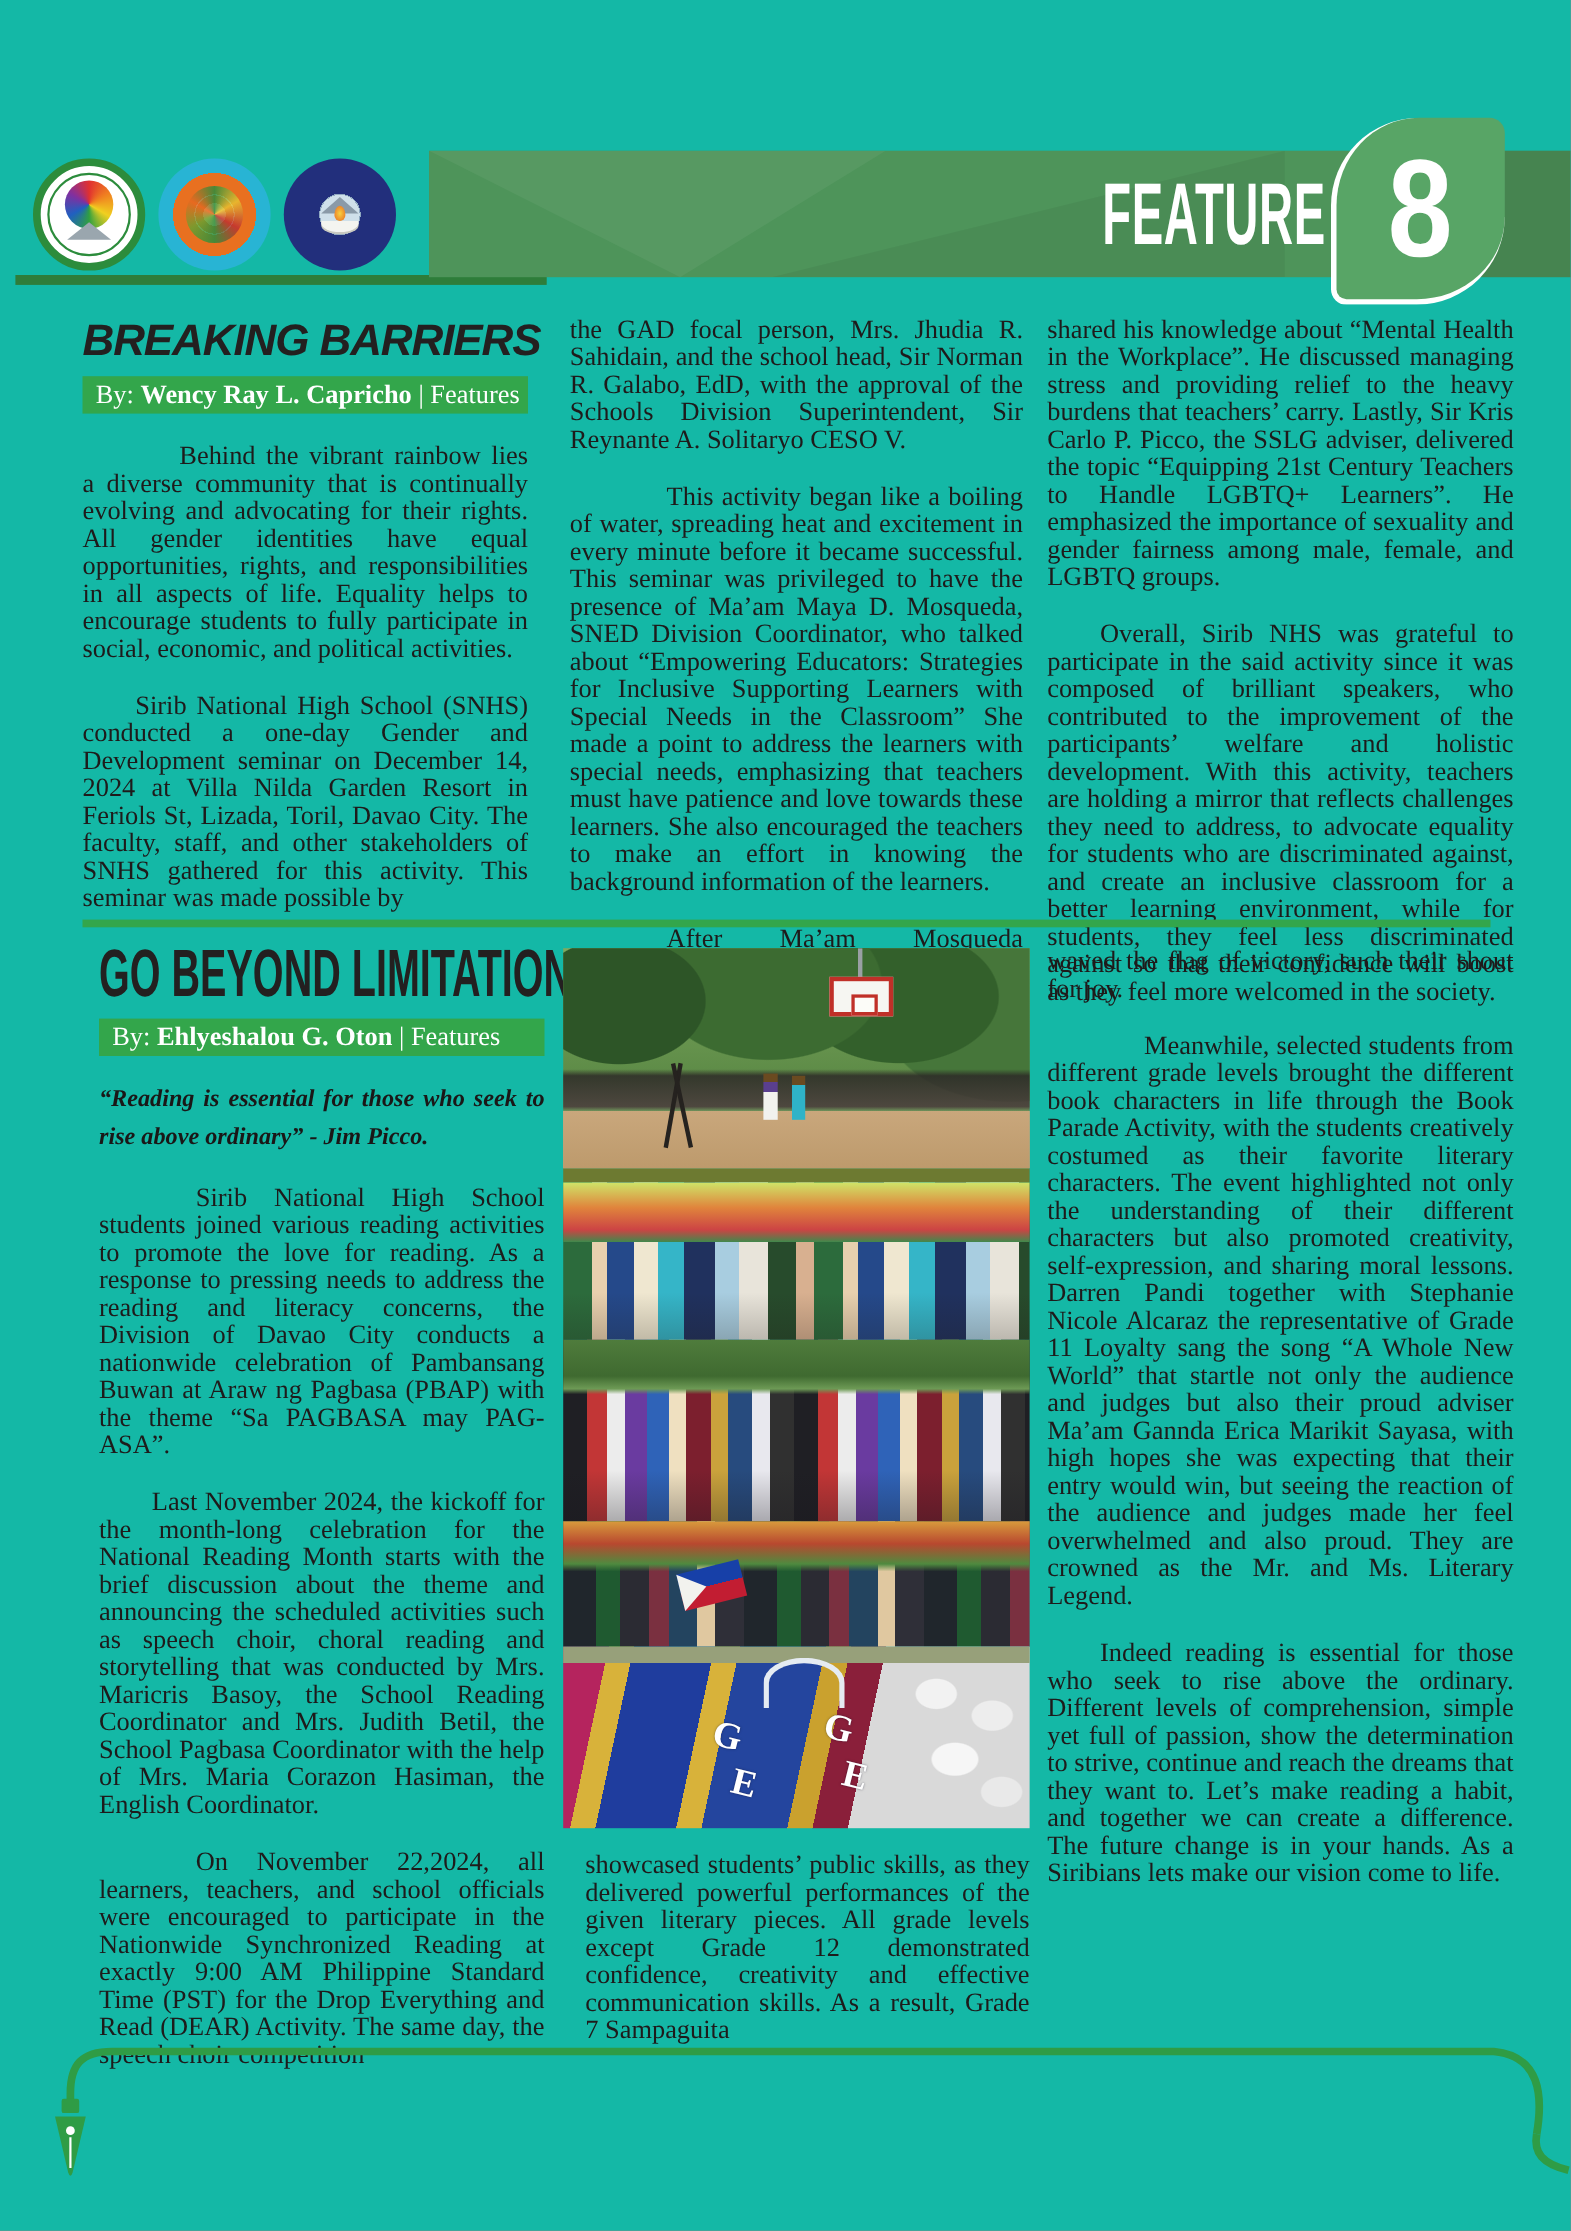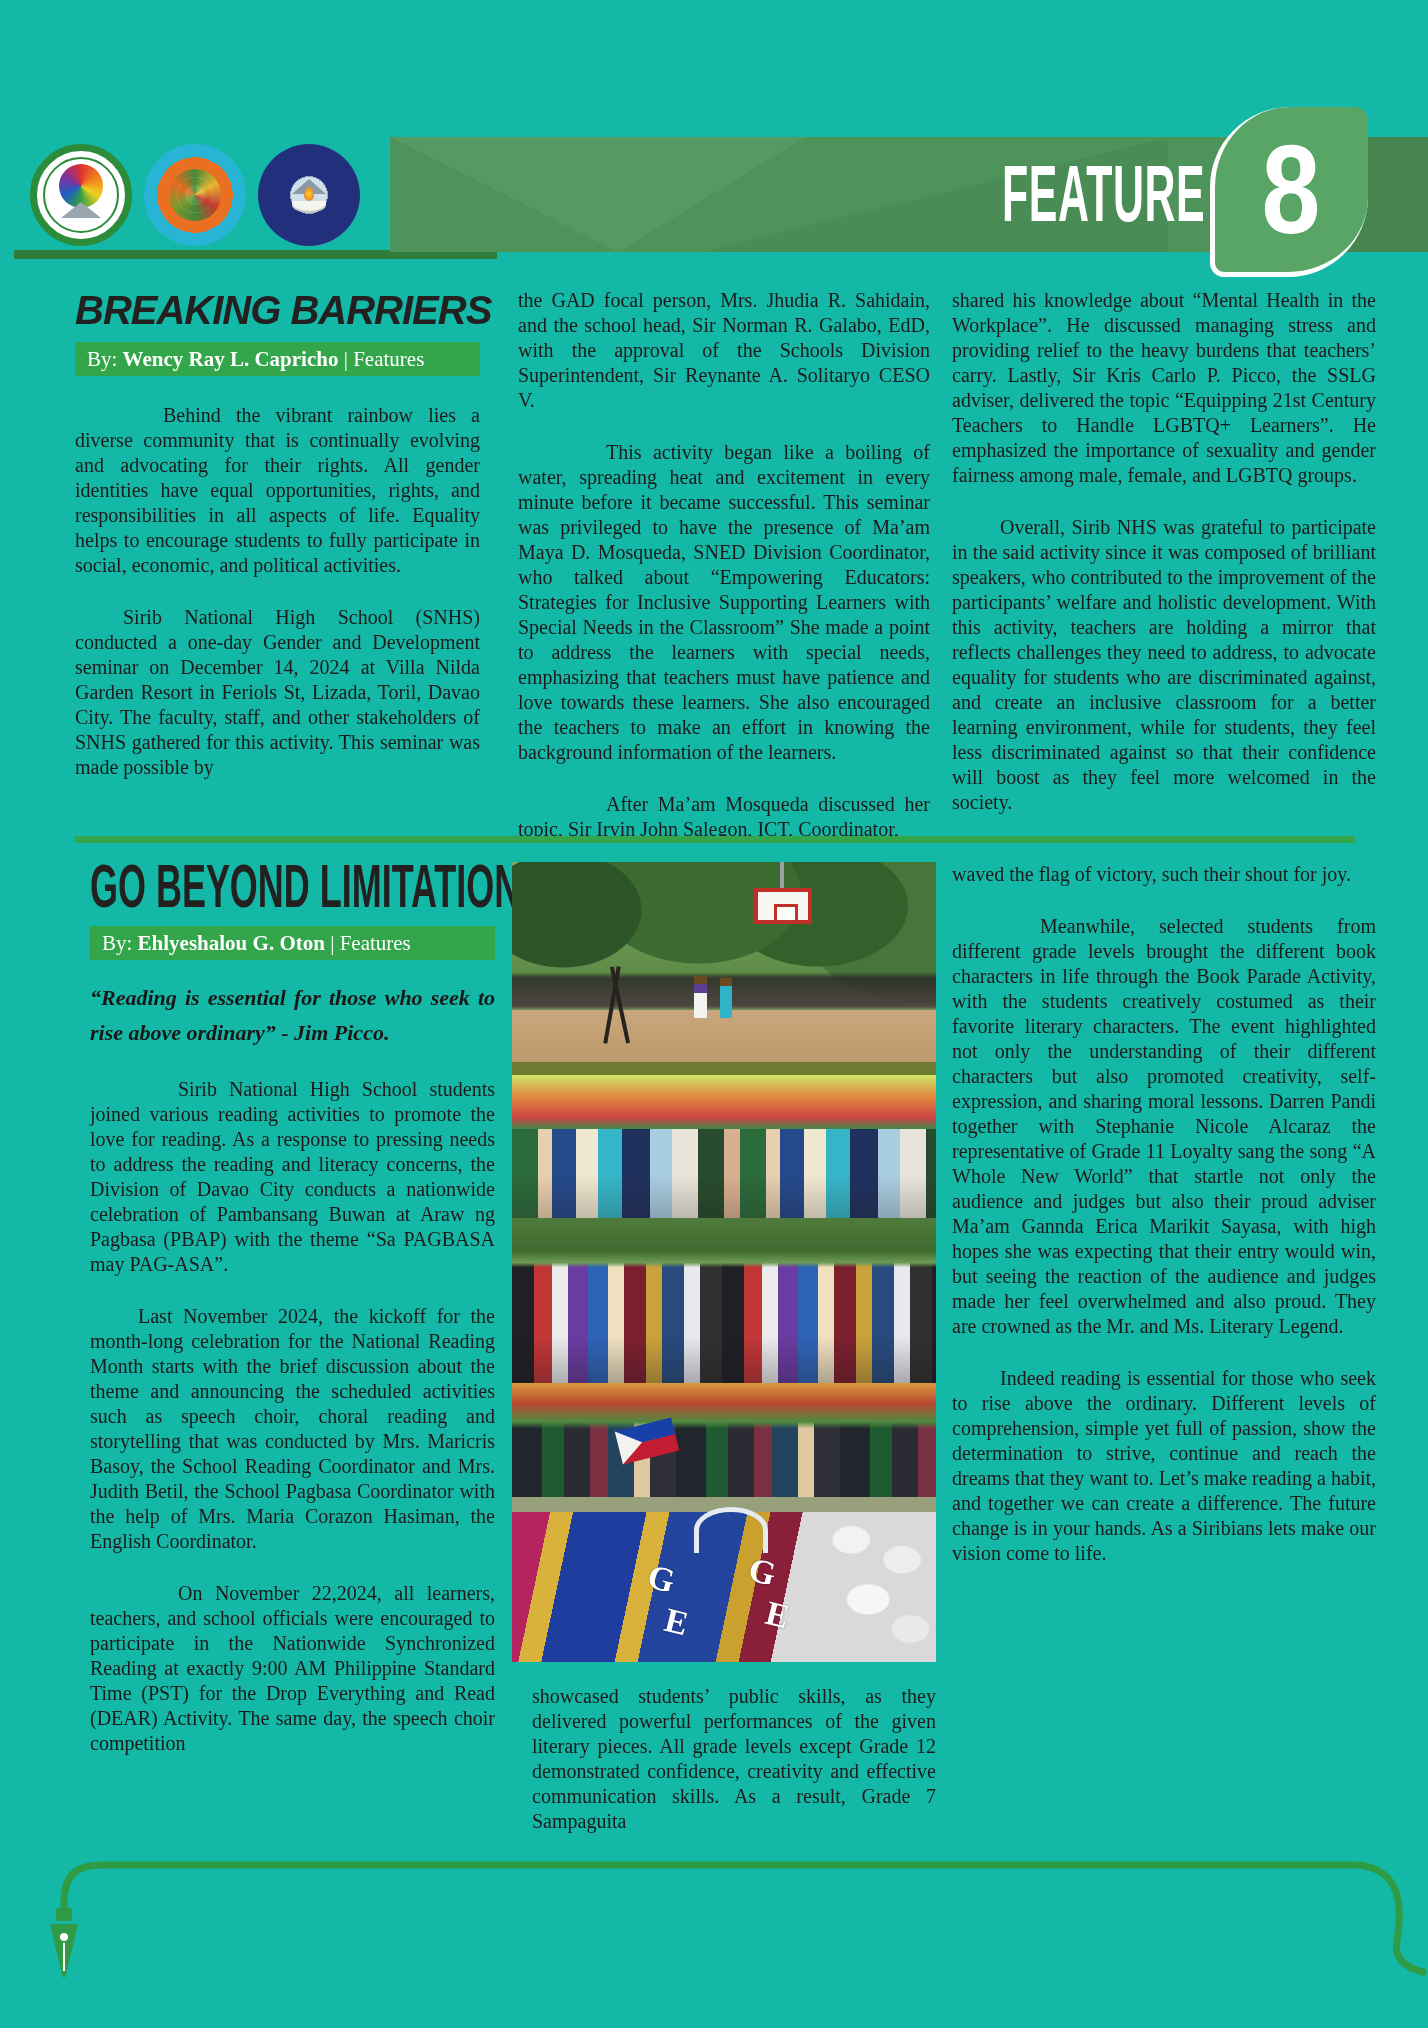--- a/index.html
+++ b/index.html
@@ -42,26 +42,26 @@
   .badge-num{font-family:"Liberation Sans",sans-serif;font-weight:bold;font-size:126px;color:#ffffff;
         transform:scale(.84,1);line-height:1;}
 
   
   .col{position:absolute;box-sizing:border-box;}
   .a-title{font-family:"Liberation Sans",sans-serif;font-weight:bold;font-style:italic;
         font-size:40px;line-height:44px;color:#232020;letter-spacing:-1px;white-space:nowrap;}
   .a-title2{font-family:"Liberation Sans",sans-serif;font-weight:bold;font-size:58px;line-height:58px;
         color:#232020;display:inline-block;transform:scale(.62,1.05);transform-origin:left bottom;
         white-space:nowrap;letter-spacing:0;}
-  .byline{background:#33a64b;color:#ffffff;font-size:21px;line-height:34px;height:34px;
+  .byline{background:#33a64b;color:#ffffff;font-size:24px;line-height:34px;height:34px;
         padding:0 12px;margin-top:10px;white-space:nowrap;overflow:hidden;}
   .byline b{font-weight:bold;}
   .quote{font-weight:bold;font-style:italic;font-size:22px;line-height:35px;margin-top:20px;
         text-align:justify;color:#1a1717;}
-  .bp{font-size:20px;line-height:25px;text-align:justify;margin:27px 0 0 0;color:#1e1b1b;}
+  .bp{font-size:24px;line-height:25px;text-align:justify;margin:27px 0 0 0;color:#1e1b1b;}
   .i0{text-indent:0;}
   .i1{text-indent:48px;}
   .i2{text-indent:88px;}
   .divider{position:absolute;left:75px;top:836px;width:1280px;height:7px;background:#33a64b;}
 
   
   .photo{position:relative;width:100%;overflow:hidden;}
   .ph1{height:200px;background:
         linear-gradient(180deg,rgba(0,0,0,0) 74%,#c9a77c 74%,#bd9a6c 100%),
         linear-gradient(180deg,rgba(0,0,0,0) 55%,rgba(43,38,38,.82) 58%,rgba(74,63,60,.9) 72%,rgba(0,0,0,0) 74%),

